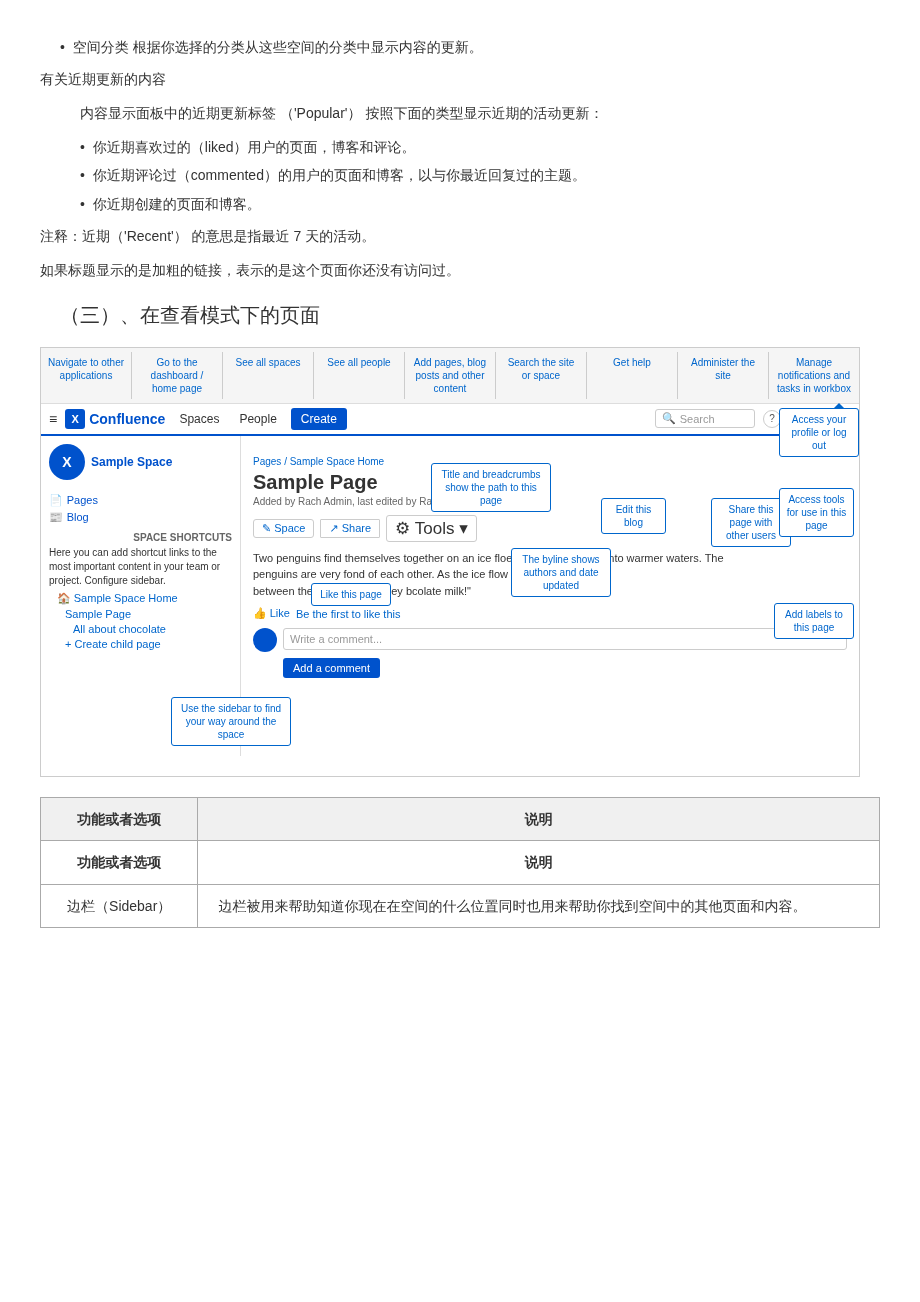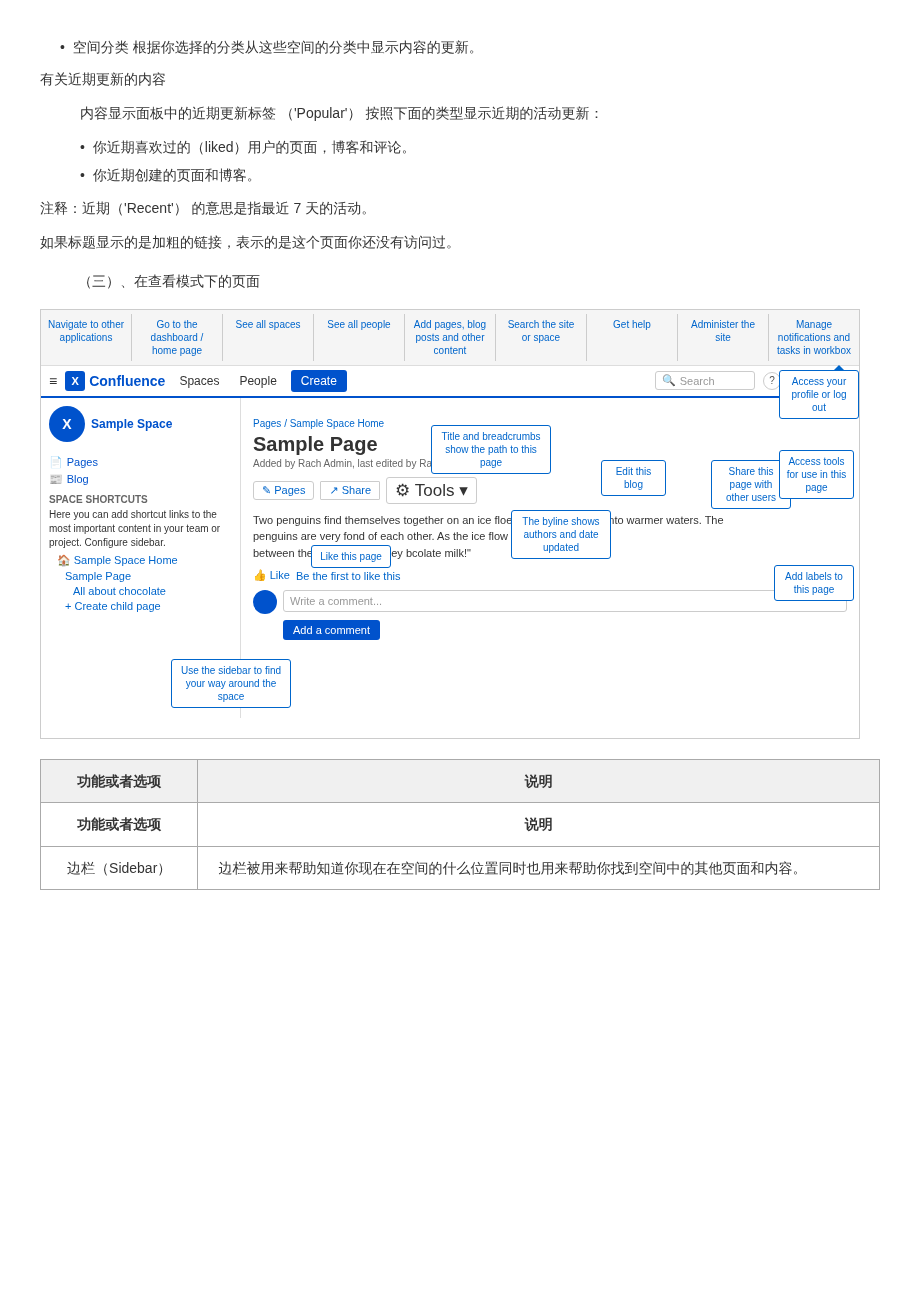--- a/index.html
+++ b/index.html
@@ -26,22 +26,22 @@
     }
     .paragraph {
       margin: 10px 0;
       line-height: 1.7;
     }
     .indent-paragraph {
       margin: 10px 0 10px 40px;
       line-height: 1.7;
     }
     .section-title {
-      margin: 16px 0 10px 38px;
-      font-size: 14px;
+      margin: 16px 0 10px 20px;
+      font-size: 20px;
       line-height: 1.6;
     }
 
     
     .screenshot-container {
       border: 1px solid #ccc;
       margin: 16px 0;
       position: relative;
       width: 820px;
       height: 430px;
@@ -167,21 +167,21 @@
     }
     .conf-sidebar-title {
       font-weight: bold; font-size: 12px; margin-bottom: 6px; color: #0052cc;
     }
     .conf-sidebar-item {
       display: flex; align-items: center; gap: 4px;
       padding: 2px 0; color: #0052cc; font-size: 11px;
     }
     .shortcuts-label {
       font-size: 10px; color: #666; text-transform: uppercase;
-      margin: 6px 0 3px 0; font-weight: bold;
+      margin: 6px 0 3px 0; font-weight: bold; text-align: right;
     }
     .conf-sidebar-text {
       font-size: 10px; color: #333; line-height: 1.4; margin-bottom: 4px;
     }
     .conf-sidebar-link { color: #0066cc; text-decoration: underline; cursor: pointer; }
     .conf-sidebar-pages { font-size: 11px; color: #0066cc; margin: 3px 0 3px 8px; }
 
     
     .sidebar-callout {
       position: absolute;
@@ -332,20 +332,23 @@
   </div>
 
   <div class="indent-paragraph">
     <span>内容显示面板中的近期更新标签 （'Popular'） 按照下面的类型显示近期的活动更新：</span>
   </div>
 
   <div class="bullet-item" style="margin-left:40px;">
     <span>你近期喜欢过的（liked）用户的页面，博客和评论。</span>
   </div>
   <div class="bullet-item" style="margin-left:40px;">
+    <span>你近期评论过（commented）的用户的页面和博客，以与你最近回复过的主题。</span>
+  </div>
+  <div class="bullet-item" style="margin-left:40px;">
     <span>你近期创建的页面和博客。</span>
   </div>
 
   <div class="paragraph">
     <span>注释：近期（'Recent'） 的意思是指最近 7 天的活动。</span>
   </div>
 
   <div class="paragraph">
     <span>如果标题显示的是加粗的链接，表示的是这个页面你还没有访问过。</span>
   </div>
@@ -459,21 +462,21 @@
       <div class="conf-main">
         
         <div class="conf-breadcrumb">Pages / Sample Space Home</div>
         
         <div class="conf-page-title" style="display:flex; align-items:center; gap:8px;">Sample Page</div>
         
         <div class="conf-byline">Added by Rach Admin, last edited by Rach Admin on Feb 07, 2013</div>
         
         <div class="conf-toolbar-row">
           <button class="conf-edit-btn">
-            <span>✎ Pages</span>
+            <span>✎ Space</span>
           </button>
           <button class="conf-share-btn">
             <span>↗ Share</span>
           </button>
           <button class="conf-tools-btn">
             <span>⚙ Tools ▾</span>
           </button>
         </div>
         
         <div class="conf-page-content">

